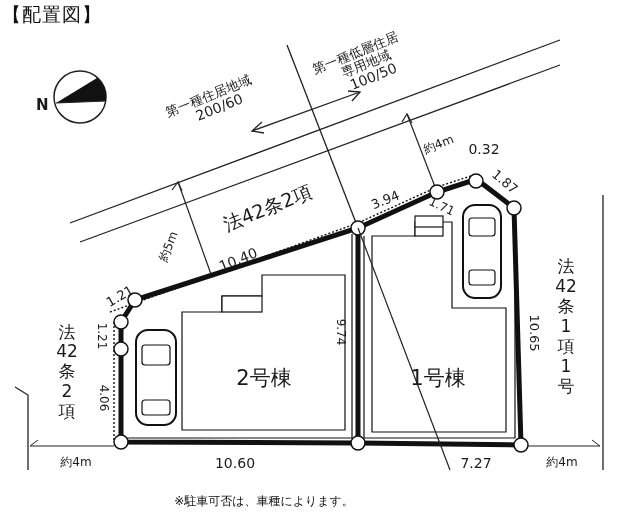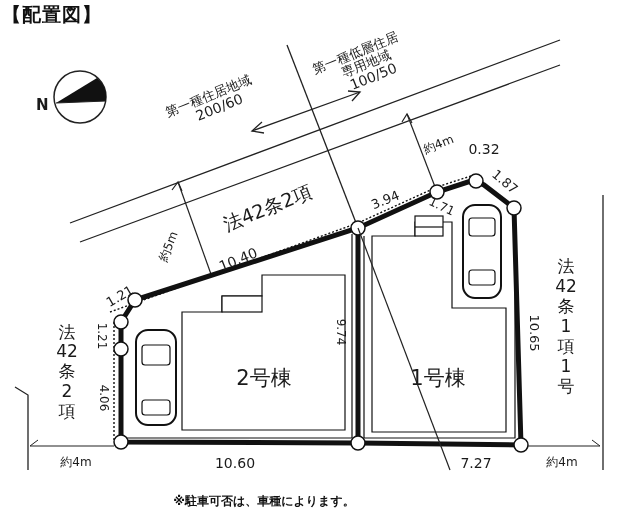--- a/index.html
+++ b/index.html
@@ -1,20 +1,20 @@
 <!DOCTYPE html>
 <html><head>
 <meta charset="utf-8">
 <style>
   html, body { margin: 0; padding: 0; background: #ffffff; }
   body { width: 620px; height: 520px; overflow: hidden; position: relative; font-family: "DejaVu Sans", sans-serif; color: #111; }
   svg { position: absolute; left: 0; top: 0; }
-  .title { position: absolute; left: 2px; top: 2px; font-size: 19px; font-weight: bold; letter-spacing: 1px; }
+  .title { position: absolute; left: 2px; top: 2px; font-size: 19px; font-weight: normal; letter-spacing: 1px; }
   .t { font-family: "DejaVu Sans", sans-serif; fill: #1a1a1a; }
-  .note { position: absolute; left: 0; width: 528px; top: 493px; text-align: center; font-size: 12px; font-weight: bold; }
+  .note { position: absolute; left: 0; width: 528px; top: 493px; text-align: center; font-size: 12px; font-weight: normal; }
 </style>
 </head>
 <body>
 
 <div class="title">【配置図】</div>
 
 <svg width="620" height="520" viewBox="0 0 620 520">
 
   <g>
     <circle cx="80" cy="97" r="26" fill="#fff" stroke="#222" stroke-width="1.5"></circle>

